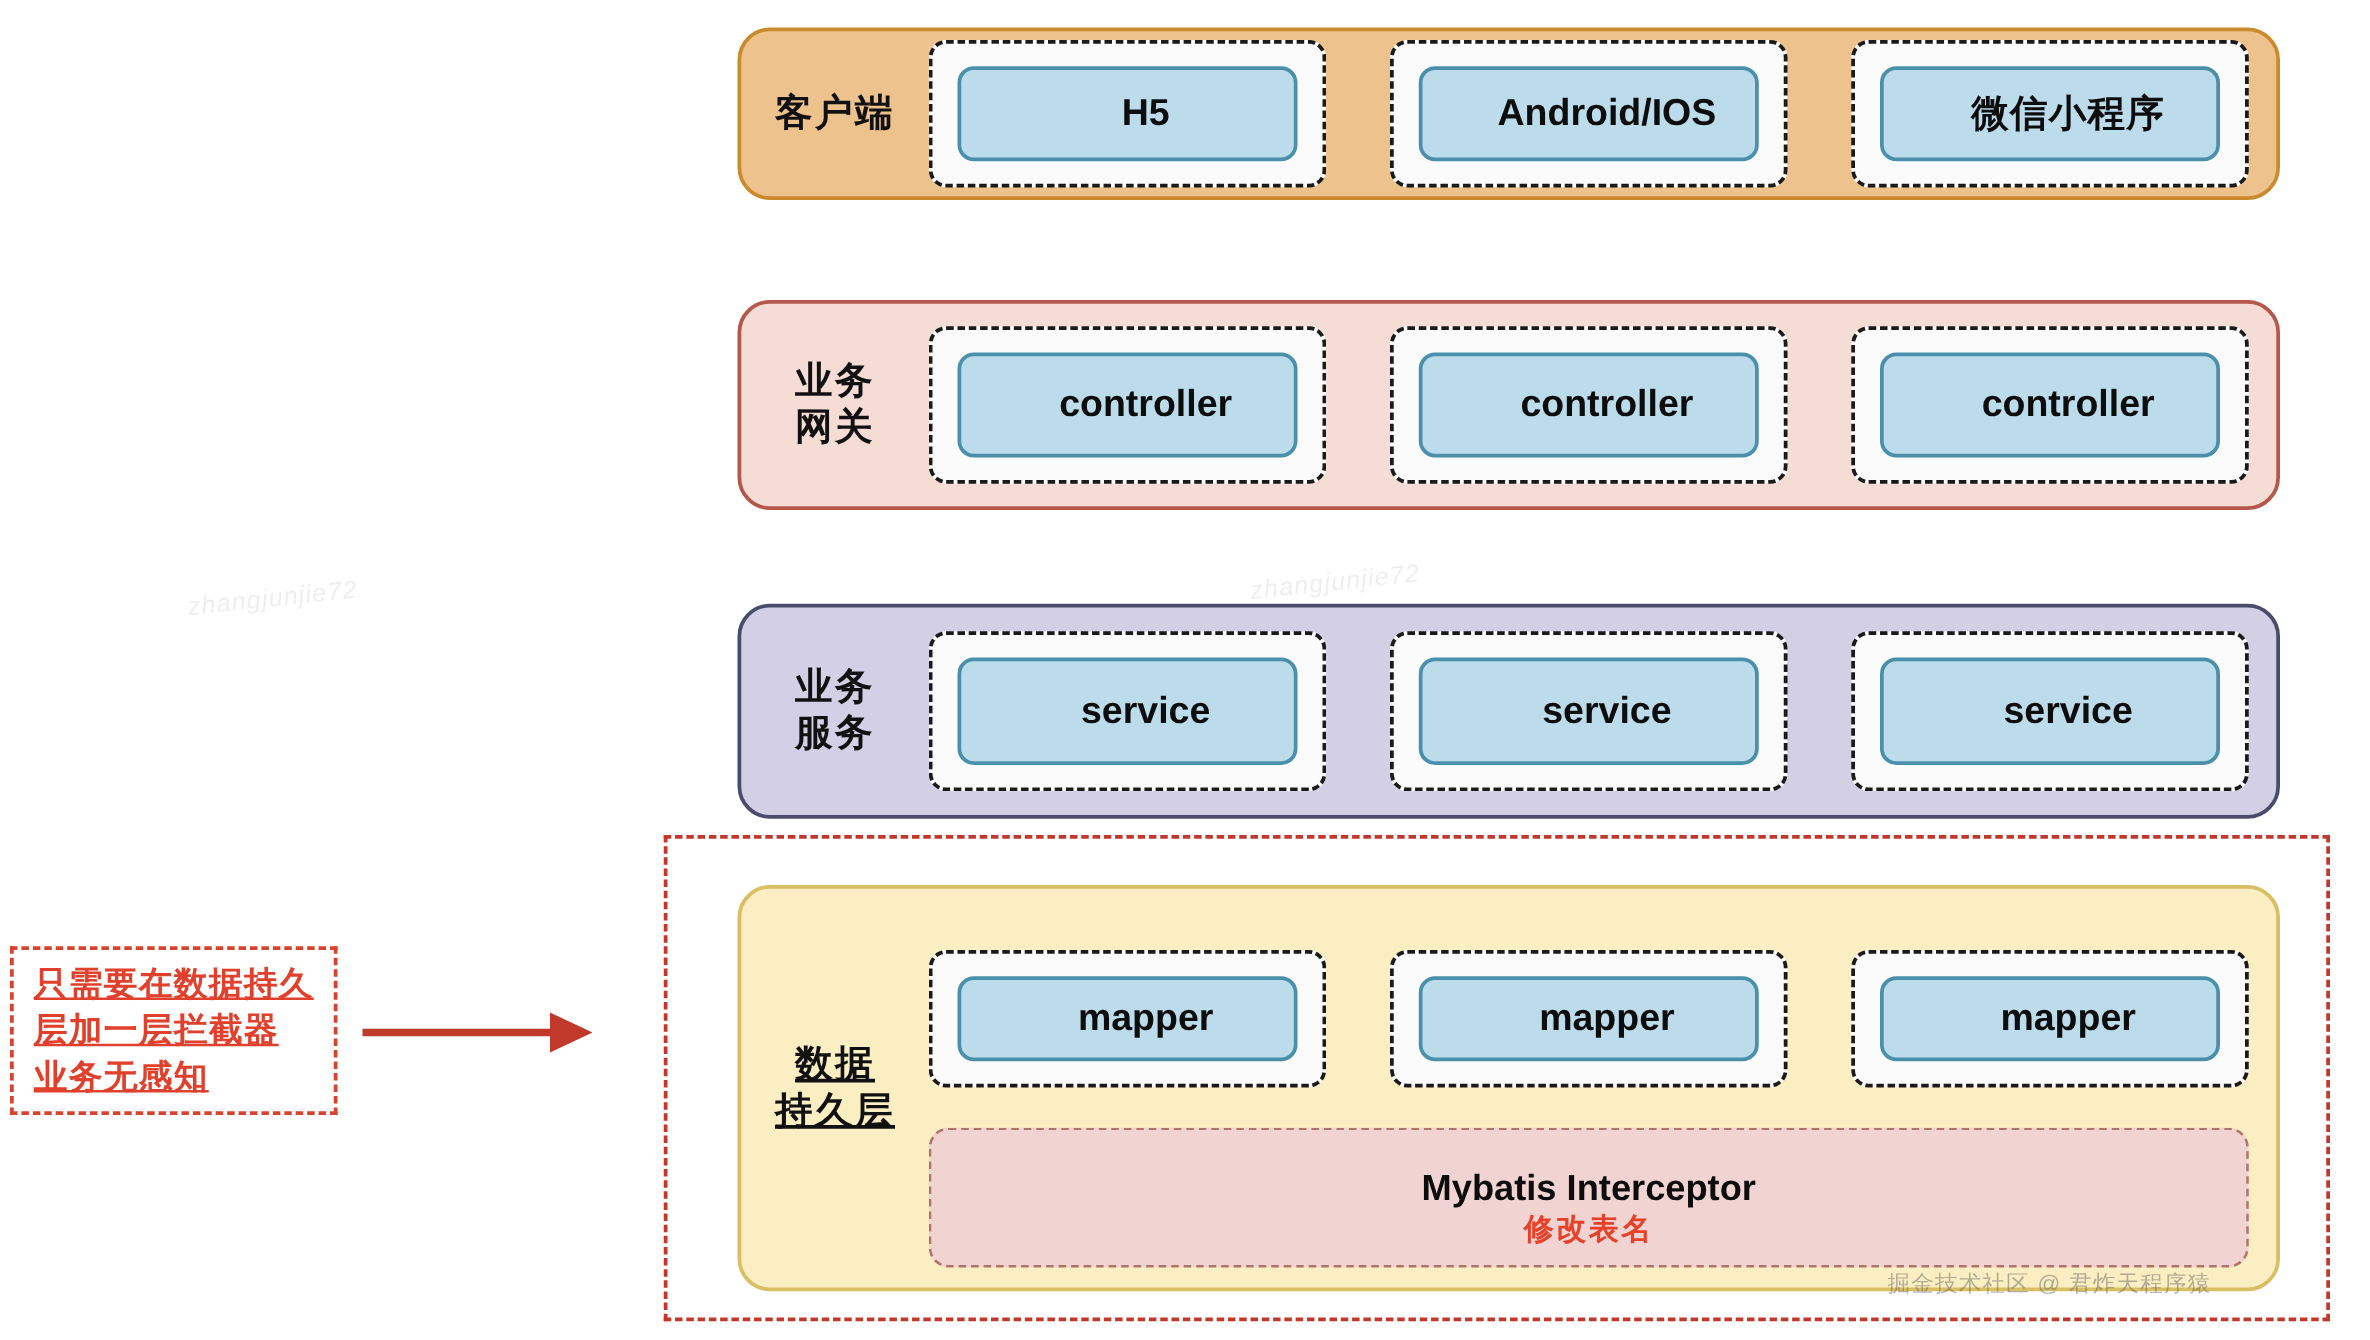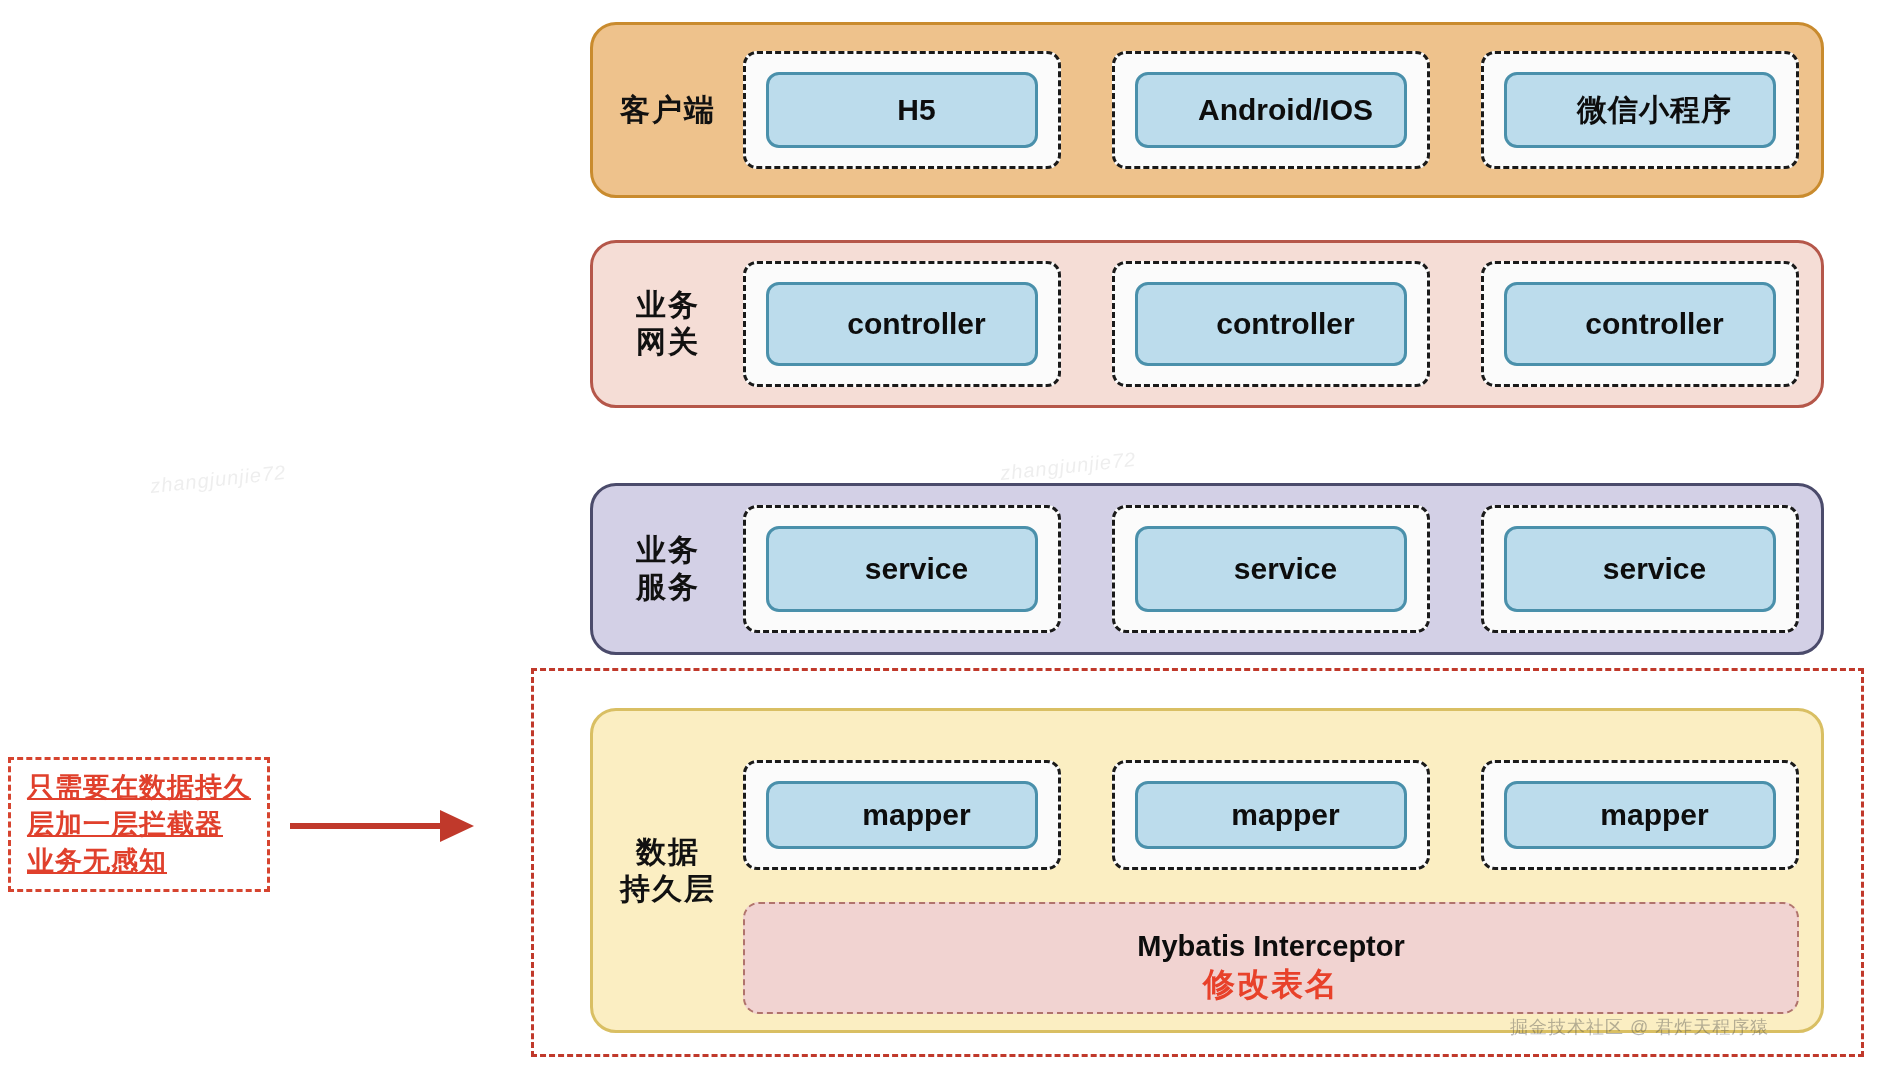--- a/index.html
+++ b/index.html
@@ -121,21 +121,21 @@
     line-height: 1.25;
   }
   .interceptor .t1 {
     font-size: 29px;
     font-weight: 700;
     color: #0d0d0d;
     white-space: nowrap;
     margin-top: 16px;
   }
   .interceptor .t2 {
-    font-size: 32px;
+    font-size: 24px;
     font-weight: 700;
     color: #e8412a;
     letter-spacing: 2px;
     white-space: nowrap;
   }
 
   
   #annotation {
     position: absolute;
     box-sizing: border-box;
@@ -168,21 +168,21 @@
 </head>
 <body>
 
 <div id="canvas">
 
   <div class="wm" style="left:150px; top:468px; transform:rotate(-6deg);">zhangjunjie72</div>
   <div class="wm" style="left:590px; top:490px; transform:rotate(-6deg);">zhangjunjie72</div>
   <div class="wm" style="left:1000px; top:455px; transform:rotate(-6deg);">zhangjunjie72</div>
   <div class="wm" style="left:1400px; top:492px; transform:rotate(-6deg);">zhangjunjie72</div>
 
-  <div class="band band-client" style="left:590px; top:22px; width:1234px; height:176px;">
+  <div class="band band-client" style="left:590px; top:22px; width:1234px; height:138px;">
     <div class="band-label">客户端</div>
     <div class="band-cells">
       <div class="slot" style="width:318px; height:118px;">
         <div class="node">H5</div>
       </div>
       <div class="slot" style="width:318px; height:118px;">
         <div class="node">Android/IOS</div>
       </div>
       <div class="slot" style="width:318px; height:118px;">
         <div class="node cjk">微信小程序</div>
@@ -218,21 +218,21 @@
       </div>
       <div class="slot" style="width:318px; height:128px;">
         <div class="node">service</div>
       </div>
     </div>
   </div>
 
   <div id="data-wrapper" style="left:531px; top:668px; width:1333px; height:389px;"></div>
 
   <div class="band band-data" style="left:590px; top:708px; width:1234px; height:325px; align-items:stretch;">
-    <div class="band-label" style="display:flex; align-items:center; justify-content:center;">数据
+    <div class="band-label" style="display:flex; align-items:center; justify-content:center;text-decoration:underline;">数据
 持久层</div>
 
     <div style="flex:1 1 auto; display:flex; flex-direction:column; justify-content:center;
                 padding:16px 22px 16px 0; box-sizing:border-box; gap:0;">
 
       <div class="band-cells" style="padding:0; height:auto;">
         <div class="slot" style="width:318px; height:110px;">
           <div class="node">mapper</div>
         </div>
         <div class="slot" style="width:318px; height:110px;">

